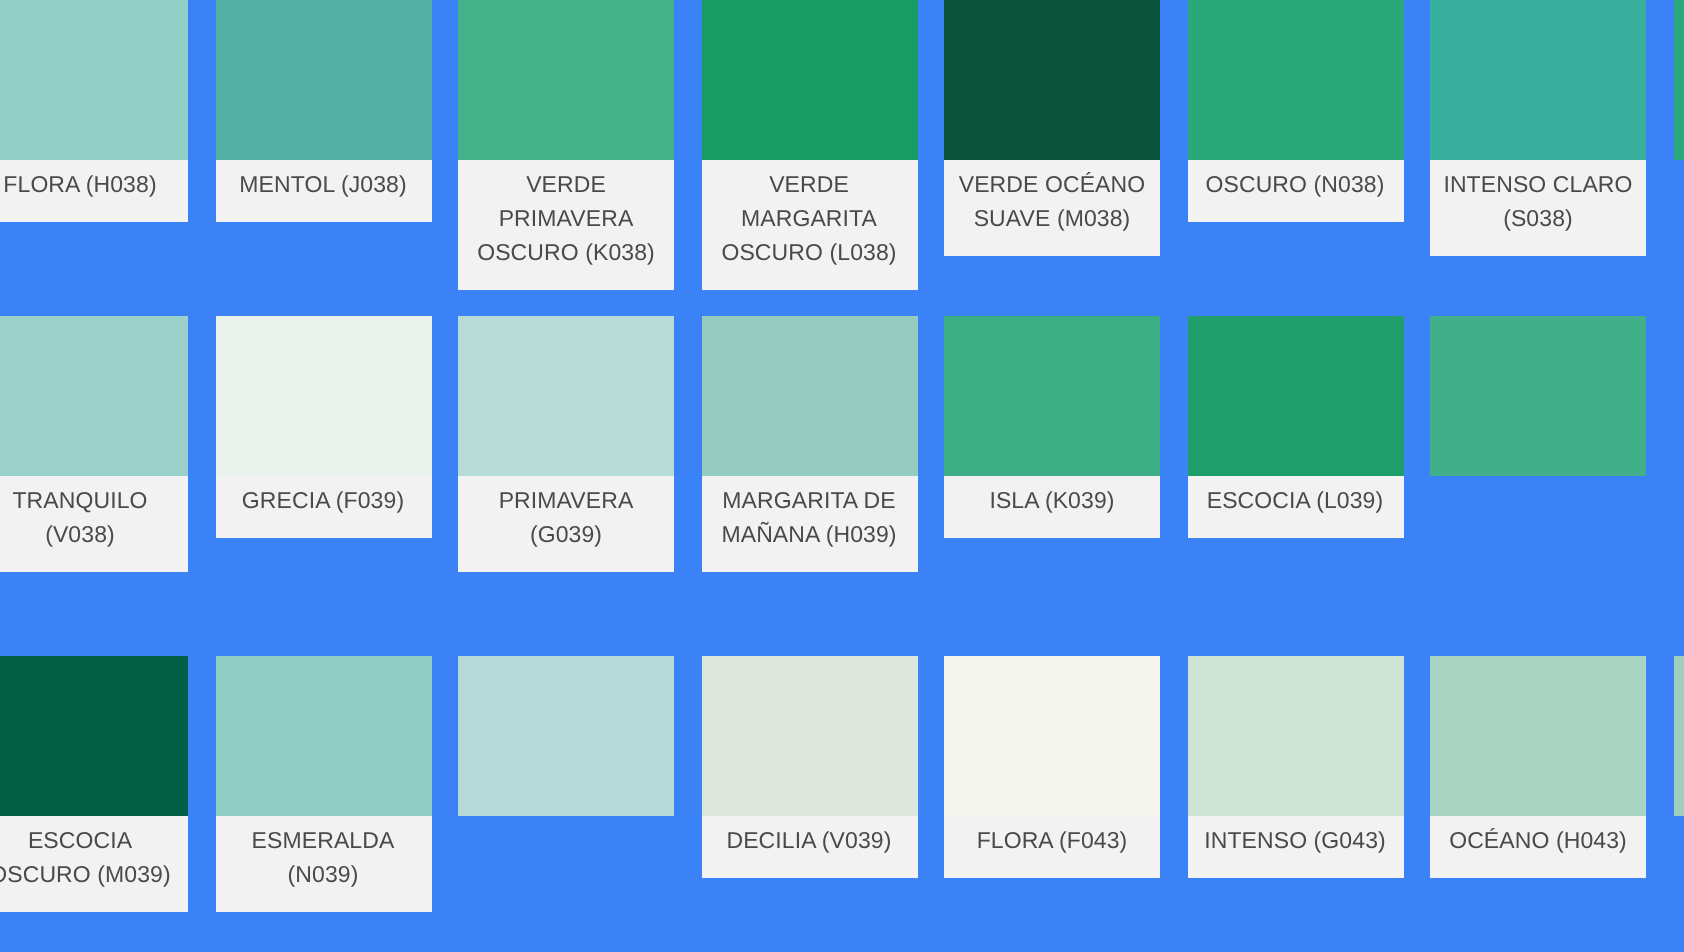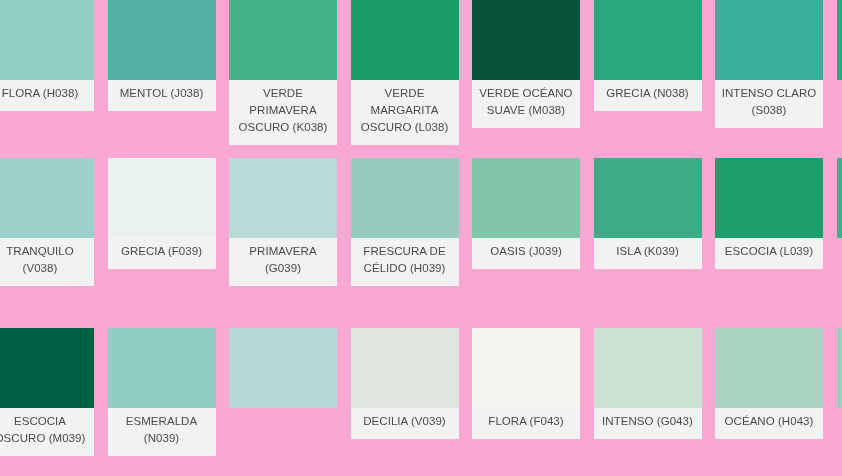--- a/index.html
+++ b/index.html
@@ -54,21 +54,21 @@
     line-height: 17px;
     text-align: center;
     padding: 5px 3px 9px 3px;
     letter-spacing: 0.05px;
     word-break: break-word;
   }
 </style>
 </head>
 <body>
 
-<div id="palette-grid" style="background: #f9a8d4;">
+<div id="palette-grid" style="background: #3b82f6;">
     <div class="swatch-row row-0" style="left: -14px;">
       <div class="swatch-card">
         <div class="swatch-chip" title="FLORA (H038)" style="background: rgb(147, 207, 196);"></div>
         <div class="swatch-label">FLORA (H038)</div>
       </div>
       <div class="swatch-card">
         <div class="swatch-chip" title="MENTOL (J038)" style="background: rgb(83, 177, 164);"></div>
         <div class="swatch-label">MENTOL (J038)</div>
       </div>
       <div class="swatch-card">
@@ -78,21 +78,21 @@
       <div class="swatch-card">
         <div class="swatch-chip" title="VERDE PRIMAVERA OSCURO (L038)" style="background: rgb(26, 156, 103);"></div>
         <div class="swatch-label">VERDE MARGARITA OSCURO (L038)</div>
       </div>
       <div class="swatch-card">
         <div class="swatch-chip" title="VERDE OCÉANO SUAVE (M038)" style="background: rgb(10, 82, 57);"></div>
         <div class="swatch-label">VERDE OCÉANO SUAVE (M038)</div>
       </div>
       <div class="swatch-card">
         <div class="swatch-chip" title="INTENSO (N038)" style="background: rgb(42, 168, 124);"></div>
-        <div class="swatch-label">GRECIA (N038)</div>
+        <div class="swatch-label">OSCURO (N038)</div>
       </div>
       <div class="swatch-card">
         <div class="swatch-chip" title="INTENSO CLARO (S038)" style="background: rgb(57, 175, 157);"></div>
         <div class="swatch-label">INTENSO CLARO (S038)</div>
       </div>
       <div class="swatch-card">
         <div class="swatch-chip" title="" style="background: rgb(42, 168, 124);"></div>
       </div>
     </div>
     <div class="swatch-row row-1" style="left: -14px;">
@@ -103,25 +103,21 @@
       <div class="swatch-card">
         <div class="swatch-chip" title="GRECIA (F039)" style="background: rgb(233, 242, 236);"></div>
         <div class="swatch-label">GRECIA (F039)</div>
       </div>
       <div class="swatch-card">
         <div class="swatch-chip" title="MARGARITA (G039)" style="background: rgb(183, 219, 214);"></div>
         <div class="swatch-label">PRIMAVERA (G039)</div>
       </div>
       <div class="swatch-card">
         <div class="swatch-chip" title="FRESCURA DE MAÑANA (H039)" style="background: rgb(150, 204, 191);"></div>
-        <div class="swatch-label">FRESCURA DE CÉLIDO (H039)</div>
-      </div>
-      <div class="swatch-card">
-        <div class="swatch-chip" title="OASIS (J039)" style="background: rgb(129, 197, 171);"></div>
-        <div class="swatch-label">OASIS (J039)</div>
+        <div class="swatch-label">MARGARITA DE MAÑANA (H039)</div>
       </div>
       <div class="swatch-card">
         <div class="swatch-chip" title="ISLA (K039)" style="background: rgb(60, 173, 132);"></div>
         <div class="swatch-label">ISLA (K039)</div>
       </div>
       <div class="swatch-card">
         <div class="swatch-chip" title="ESCOCIA (L039)" style="background: rgb(30, 158, 107);"></div>
         <div class="swatch-label">ESCOCIA (L039)</div>
       </div>
       <div class="swatch-card">

